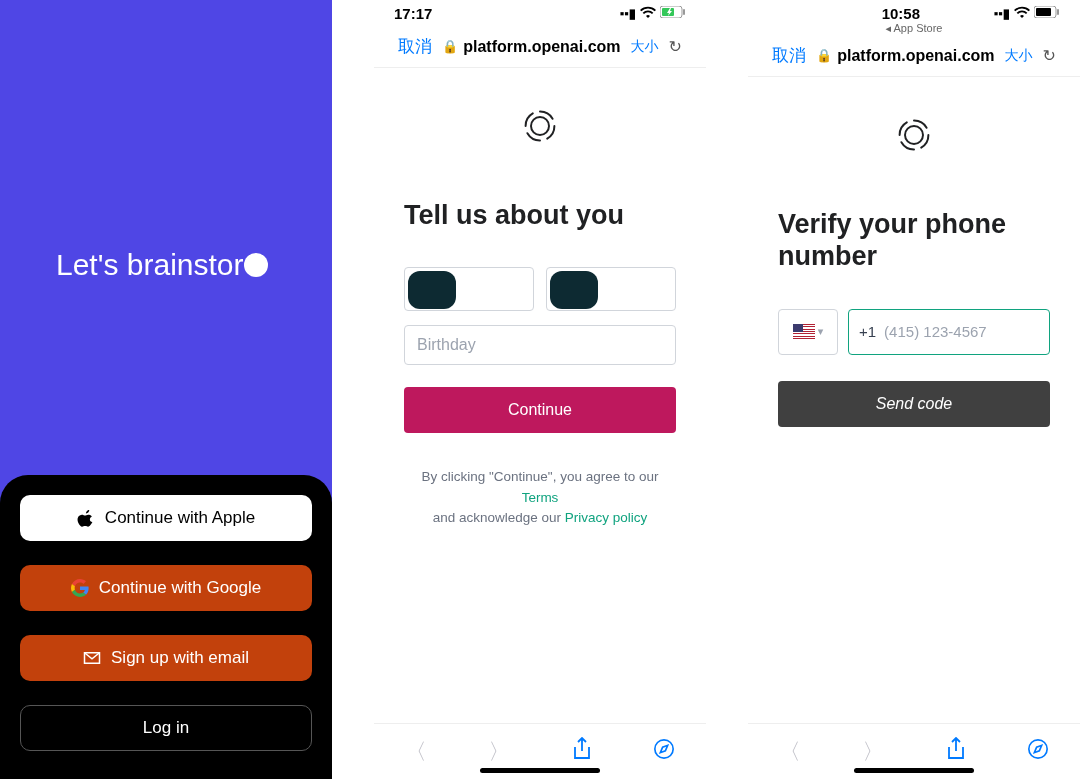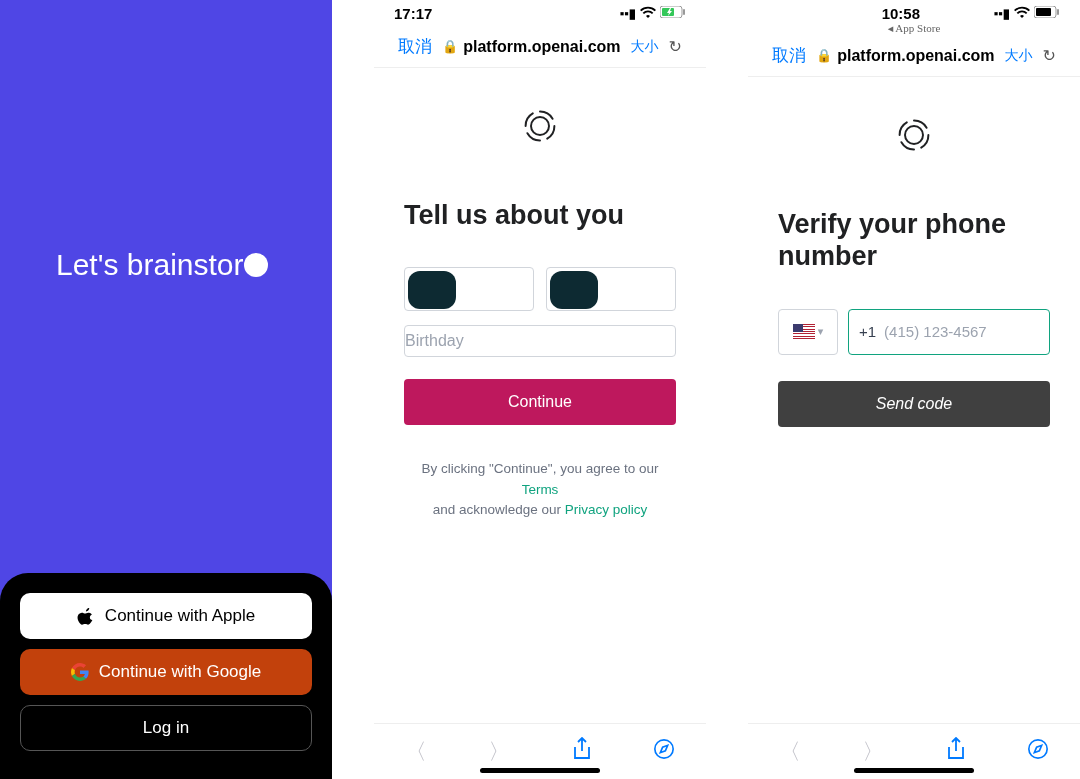--- a/index.html
+++ b/index.html
@@ -37,21 +37,21 @@
   }
   .s1-sheet {
     position: absolute;
     bottom: 0; left: 0; right: 0;
     background: #000;
     border-top-left-radius: 28px;
     border-top-right-radius: 28px;
     padding: 20px 20px 28px;
     display: flex;
     flex-direction: column;
-    gap: 10px;
+    gap: 24px;
   }
   .s1-btn {
     height: 46px;
     border-radius: 10px;
     display: flex;
     align-items: center;
     justify-content: center;
     gap: 10px;
     font-size: 17px;
     font-weight: 500;
@@ -74,21 +74,20 @@
     font-size: 15px;
     font-weight: 600;
     color: #000;
   }
   .status-icons { display: flex; gap: 4px; font-size: 13px; align-items: center;}
   .appstore-back {
     text-align: center;
     font-size: 11px;
     color: #666;
     margin-top: -4px;
-    font-family: Liberation Serif, serif;
   }
   .safari-bar {
     height: 42px;
     display: flex;
     align-items: center;
     justify-content: space-between;
     padding: 0 24px;
     border-bottom: 1px solid #eee;
     font-size: 16px;
   }
@@ -124,24 +123,24 @@
   }
   .redact {
     position: absolute;
     top: 3px; left: 3px;
     width: 48px; height: 38px;
     background: #0d2a32;
     border-radius: 12px;
   }
   .birthday-field {
     width: 100%;
-    height: 32px;
+    height: 40px;
     border: 1px solid #d1d5db;
     border-radius: 4px;
-    padding: 0 0;
+    padding: 0 12px;
     font-size: 16px;
     color: #333;
     margin-bottom: 22px;
   }
   .birthday-field::placeholder { color: #9ca3af; }
   .green-btn {
     width: 100%;
     height: 46px;
     background: #be185d;
     color: #fff;
@@ -242,20 +241,29 @@
         <svg viewBox="0 0 48 48" width="18" height="18">
             <path fill="#EA4335" d="M24 9.5c3.54 0 6.71 1.22 9.21 3.6l6.85-6.85C35.9 2.38 30.47 0 24 0 14.62 0 6.51 5.38 2.56 13.22l7.98 6.19C12.43 13.72 17.74 9.5 24 9.5z"></path>
             <path fill="#4285F4" d="M46.98 24.55c0-1.57-.15-3.09-.38-4.55H24v9.02h12.94c-.58 2.96-2.26 5.48-4.78 7.18l7.73 6c4.51-4.18 7.09-10.36 7.09-17.65z"></path>
             <path fill="#FBBC05" d="M10.53 28.59c-.48-1.45-.76-2.99-.76-4.59s.27-3.14.76-4.59l-7.98-6.19C.92 16.46 0 20.12 0 24c0 3.88.92 7.54 2.56 10.78l7.97-6.19z"></path>
             <path fill="#34A853" d="M24 48c6.48 0 11.93-2.13 15.89-5.81l-7.73-6c-2.15 1.45-4.92 2.3-8.16 2.3-6.26 0-11.57-4.22-13.47-9.91l-7.98 6.19C6.51 42.62 14.62 48 24 48z"></path>
           </svg>
       </span>
       <span>Continue with Google</span>
     </button>
 
+    <button class="s1-btn s1-btn-dark">
+      <span class="s1-icon">
+        <svg viewBox="0 0 24 24" width="18" height="18" fill="#fff">
+            <path d="M2 5h20v14H2z" fill="none" stroke="#fff" stroke-width="2"></path>
+            <path d="M2 5l10 8 10-8" fill="none" stroke="#fff" stroke-width="2"></path>
+          </svg>
+      </span>
+      <span>Sign up with email</span>
+    </button>
 
     <button class="s1-btn s1-btn-outline">
       <span>Log in</span>
     </button>
   </div>
 </div>
 
 <div class="screen s2">
   <div class="status-bar">
     <span>17:17</span>

